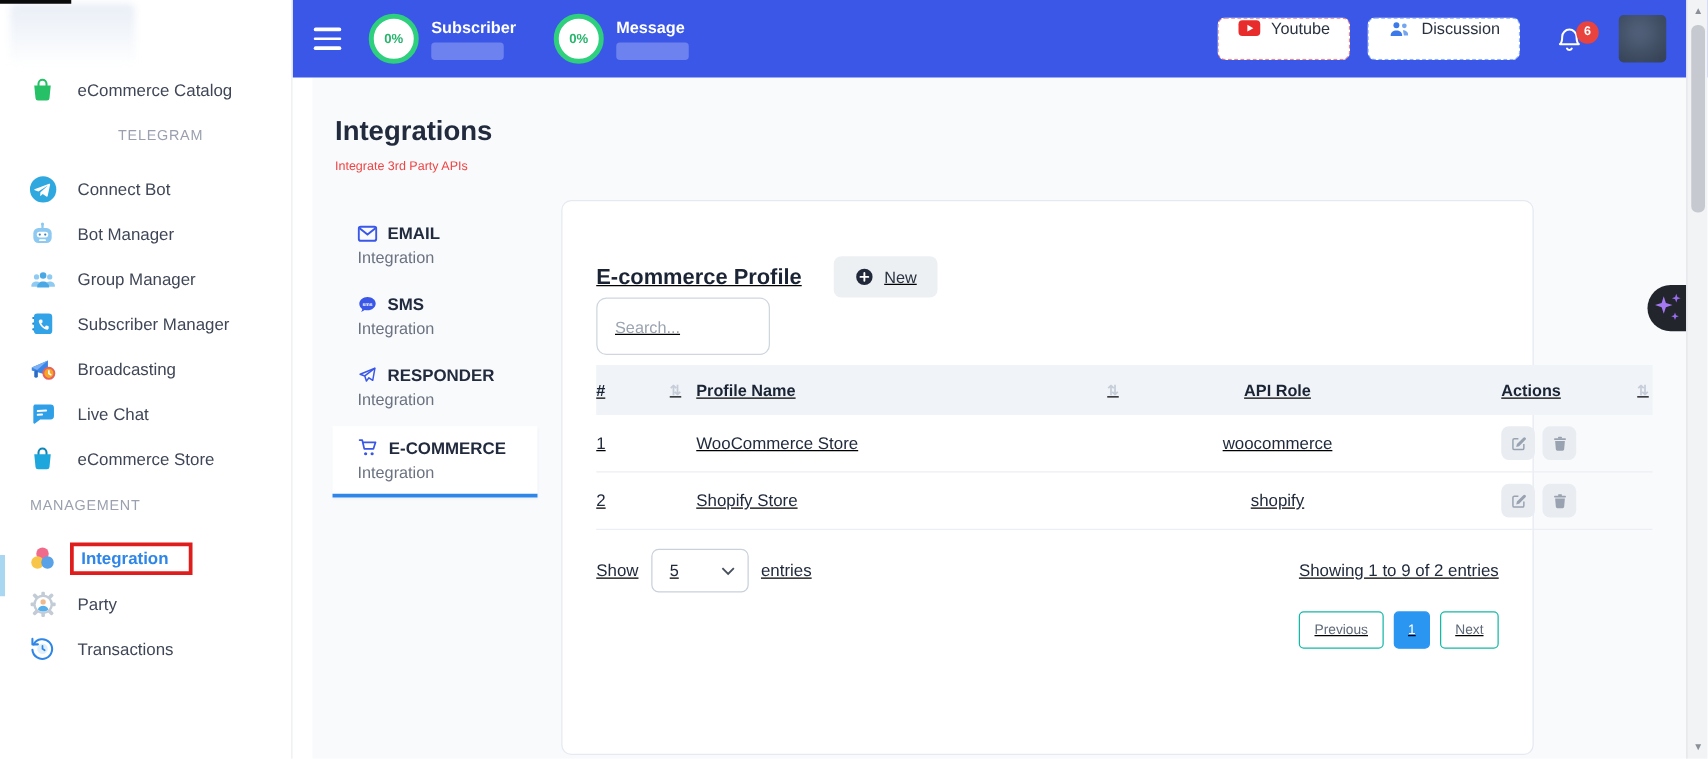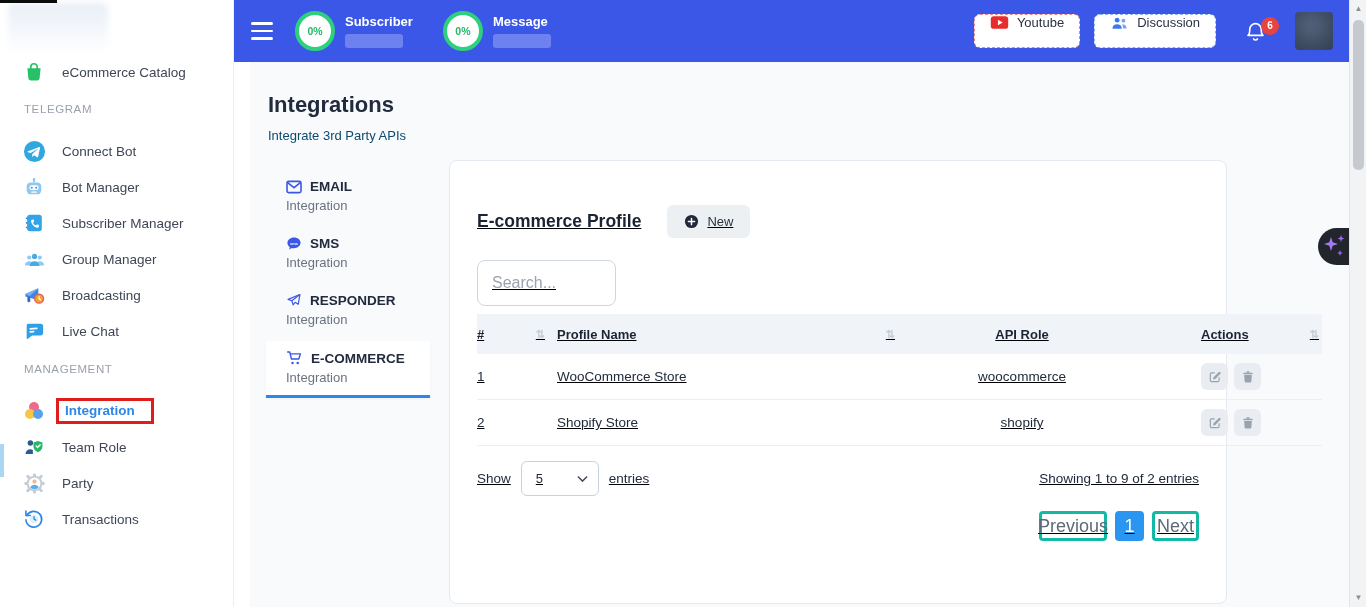--- a/index.html
+++ b/index.html
@@ -9,21 +9,21 @@
   
   .sidebar { position:absolute; left:0; top:0; width:234px; height:607px; background:#fff; border-right:1px solid #ecedf2; z-index:10; }
   .top-black-bar { position:absolute; left:0; top:0; width:57px; height:3px; background:#0b0b0b; z-index:40; }
   .logo-blur { position:absolute; left:8px; top:3px; width:100px; height:50px; border-radius:5px;
                background:linear-gradient(180deg,#e9eef6 0%,#f4f7fb 55%,#ffffff 100%); filter:blur(3px); }
   .side-list { position:absolute; left:0; top:57px; width:100%; }
   .side-item { display:flex; align-items:center; gap:16px; padding-left:22px; height:30px; margin-bottom:6px; cursor:pointer; }
   .side-item .icn { width:24px; height:24px; flex:none; display:flex; align-items:center; justify-content:center; }
   .side-item .lbl { font-size:13.5px; color:#3f4656; white-space:nowrap; }
   .side-heading { padding-left:24px; font-size:11.5px; letter-spacing:.6px; color:#9aa0ae; height:14px; }
-  .h-telegram { margin-top:16px; margin-bottom:19px; }
+  .h-telegram { margin-top:16px; margin-bottom:19px;text-align:center; }
   .h-management { margin-top:17px; margin-bottom:19px; }
   .side-item.active .lbl { color:#2e86e8; font-weight:bold; }
   .red-annotation { border:3px solid #e01d1d; padding:2px 16px 3px 6px; margin-left:-6px; }
   .active-indicator { position:absolute; left:0; top:444px; width:4px; height:33px; background:#a9d7f2; }
 
   
   .header { position:absolute; left:234px; top:0; width:1132px; height:62px; background:#3a57e8; display:flex; align-items:center; z-index:5; }
   .hamburger { margin-left:17px; display:flex; flex-direction:column; gap:5px; cursor:pointer; }
   .hamburger span { display:block; width:22px; height:2.5px; background:#fff; border-radius:2px; }
   .stat { display:flex; align-items:center; gap:10px; margin-left:22px; }
@@ -38,36 +38,36 @@
   .hdr-btn.youtube { border:1.6px dashed #ef8484; }
   .hdr-btn.discussion { border:1.6px dashed #8cb2f2; margin-left:14px; }
   .bell-wrap { position:relative; margin-left:28px; cursor:pointer; }
   .bell-badge { position:absolute; top:-3px; right:-12px; width:18px; height:18px; border-radius:50%; background:#e8433f; color:#fff; font-size:10px; font-weight:bold; display:flex; align-items:center; justify-content:center; }
   .avatar { width:38px; height:38px; margin-left:28px; border-radius:4px; overflow:hidden; cursor:pointer; }
   .avatar .blur { width:100%; height:100%; background:radial-gradient(circle at 45% 40%, #55657e 0%, #39465a 60%, #2c3648 100%); filter:blur(3px); transform:scale(1.35); }
 
   
   .main { position:absolute; left:250px; top:62px; width:1132px; height:545px; background:#f8fafc; }
   .page-title { position:absolute; left:18px; top:30px; font-size:22px; font-weight:bold; color:#222b3e; }
-  .page-subtitle { position:absolute; left:18px; top:66px; font-size:13px; color:#0c4a6e; }
+  .page-subtitle { position:absolute; left:18px; top:66px; font-size:10px; color:#ef4444; }
 
   
   .subnav { position:absolute; left:16px; top:108px; width:164px; }
   .subnav-item { padding:9px 0 9px 20px; height:57px; cursor:pointer; }
   .subnav-item .t-row { display:flex; align-items:center; gap:8px; }
   .subnav-item .t-row .s-title { font-size:13.5px; font-weight:bold; color:#222b3e; }
   .subnav-item .s-sub { font-size:13px; color:#6b7280; margin-top:4px; }
   .subnav-item.active { background:#fff; border-bottom:3px solid #2e86e8; box-shadow:0 1px 2px rgba(30,50,90,.05); }
 
   
   .card { position:absolute; left:199px; top:98px; width:778px; height:444px; background:#fff; border:1px solid #e5e9f1; border-radius:8px; padding:0 27px;text-decoration:underline; }
   .card-head { margin-top:44px; display:flex; align-items:center; gap:26px; }
   .card-title { font-size:17.5px; font-weight:bold; color:#1b2434; }
   .new-btn { display:flex; align-items:center; gap:8px; background:#edf0f3; border-radius:6px; padding:9px 17px; font-size:13px; color:#2a3240; cursor:pointer; }
-  .search-input { margin-top:22px; width:139px; height:46px; border:1px solid #cfd6df; border-radius:8px; padding:0 14px; font-size:16px; color:#384150; background:#fff; outline:none; font-family:"Liberation Sans", sans-serif; display:block; }
+  .search-input { width:139px; height:46px; border:1px solid #cfd6df; border-radius:8px; padding:0 14px; font-size:13px; color:#384150; background:#fff; outline:none; font-family:"Liberation Sans", sans-serif; display:block; }
   .search-input::placeholder { color:#9aa3b0; }
 
   .tbl { margin-top:8px; width:845px; }
   .tbl-row { display:grid; grid-template-columns:80px 350px 230px 1fr; align-items:center; }
   .tbl-header { height:40px; background:#f0f4f8; font-size:13px; font-weight:bold; color:#1b2434; }
   .th { display:flex; align-items:center; }
   .th .sort { margin-left:auto; color:#c6cdd8; font-size:11px; padding-right:12px; }
   .th.center { justify-content:center; }
   .th.actions { padding-left:64px; }
   .th.actions .sort { padding-right:3px; }
@@ -75,21 +75,21 @@
   .td.center { text-align:center; }
   .td.actions { display:flex; gap:6px; padding-left:64px; }
   .act-btn { width:27px; height:27px; border-radius:6px; background:#e9edf1; display:flex; align-items:center; justify-content:center; cursor:pointer; }
 
   .tbl-footer { margin-top:15px; display:flex; align-items:center; justify-content:space-between; }
   .show-group { display:flex; align-items:center; font-size:13.5px; color:#212b3c; }
   .page-size { width:78px; height:35px; border:1px solid #c9d1dc; border-radius:6px; margin:0 10px; display:flex; align-items:center; padding:0 10px 0 14px; font-size:13px; color:#212b3c; cursor:pointer; background:#fff; }
   .page-size .chev { margin-left:auto; display:flex; }
   .showing-text { font-size:13.5px; color:#212b3c; }
   .pagination { margin-top:15px; display:flex; justify-content:flex-end; gap:8px; }
-  .pg-btn { height:30px; display:flex; align-items:center; justify-content:center; border:3px solid #14b8a6; background:#fff; border-radius:4px; font-size:18px; color:#5f6978; cursor:pointer; }
+  .pg-btn { height:30px; display:flex; align-items:center; justify-content:center; border:1px solid #14b8a6; background:#fff; border-radius:4px; font-size:11px; color:#5f6978; cursor:pointer; }
   .pg-prev { width:68px; } .pg-next { width:47px; }
   .pg-current { width:29px; background:#2b96f1; border-color:#2b96f1; color:#fff; }
 
   
   .ai-fab { position:absolute; right:17px; top:228px; width:31px; height:37px; background:#22252c; border-radius:19px 0 0 19px; z-index:55; cursor:pointer; }
 
   
   .scrollbar { position:absolute; right:0; top:0; width:17px; height:607px; background:#f2f3f5; border-left:1px solid #e3e5e9; z-index:60; }
   .sb-arrow { position:absolute; left:0; width:17px; text-align:center; font-size:8px; color:#8a8f98; }
   .sb-up { top:4px; } .sb-down { bottom:5px; }
@@ -133,53 +133,53 @@
               <rect x="11" y="3.5" width="2" height="3.5" fill="#8ec9f2"></rect>
               <circle cx="12" cy="3.5" r="1.4" fill="#8ec9f2"></circle>
               <rect x="4" y="7" width="16" height="13" rx="4.5" fill="#8ec9f2"></rect>
               <rect x="7" y="10.2" width="10" height="5" rx="2.5" fill="#fff"></rect>
               <circle cx="9.6" cy="12.7" r="1" fill="#3b82c4"></circle>
               <circle cx="14.4" cy="12.7" r="1" fill="#3b82c4"></circle>
               <rect x="9" y="16.8" width="6" height="1.6" rx=".8" fill="#fff"></rect>
             </svg>
         </span>
         <span class="lbl">Bot Manager</span>
-      </div>
-
-      <div class="side-item">
-        <span class="icn">
-          <svg width="22" height="22" viewBox="0 0 24 24">
-              <rect x="3" y="6" width="2.6" height="1.8" rx=".9" fill="#2387c9"></rect>
-              <rect x="3" y="11" width="2.6" height="1.8" rx=".9" fill="#2387c9"></rect>
-              <rect x="3" y="16" width="2.6" height="1.8" rx=".9" fill="#2387c9"></rect>
-              <rect x="4.5" y="3" width="16" height="18" rx="3" fill="#33a3e8"></rect>
-              <path d="M9.8 8.2l2 .3.3 2.2-1.2 1c.7 1.4 1.7 2.4 3.1 3.1l1-1.2 2.2.3.3 2-1 1.4c-3.6-.3-7.1-3.4-7.8-7.6z" fill="#fff"></path>
-            </svg>
-        </span>
-        <span class="lbl">Subscriber Manager</span>
       </div>
 
       <div class="side-item">
         <span class="icn">
           <svg width="23" height="23" viewBox="0 0 24 24">
               <g fill="#8fcaf2">
                 <circle cx="6.5" cy="10" r="2.2"></circle>
                 <circle cx="17.5" cy="10" r="2.2"></circle>
                 <path d="M2.2 17.2c0-2.2 1.9-3.5 4.3-3.5 1 0 1.9.2 2.6.6-1 .9-1.6 2-1.6 3.4v.5H2.2z"></path>
                 <path d="M21.8 17.2c0-2.2-1.9-3.5-4.3-3.5-1 0-1.9.2-2.6.6 1 .9 1.6 2 1.6 3.4v.5h5.3z"></path>
               </g>
               <circle cx="12" cy="8.8" r="2.7" fill="#4aa8e4"></circle>
               <path d="M7 18.2c0-2.8 2.2-4.4 5-4.4s5 1.6 5 4.4v.6H7z" fill="#4aa8e4"></path>
             </svg>
         </span>
         <span class="lbl">Group Manager</span>
       </div>
 
       <div class="side-item">
         <span class="icn">
+          <svg width="22" height="22" viewBox="0 0 24 24">
+              <rect x="3" y="6" width="2.6" height="1.8" rx=".9" fill="#2387c9"></rect>
+              <rect x="3" y="11" width="2.6" height="1.8" rx=".9" fill="#2387c9"></rect>
+              <rect x="3" y="16" width="2.6" height="1.8" rx=".9" fill="#2387c9"></rect>
+              <rect x="4.5" y="3" width="16" height="18" rx="3" fill="#33a3e8"></rect>
+              <path d="M9.8 8.2l2 .3.3 2.2-1.2 1c.7 1.4 1.7 2.4 3.1 3.1l1-1.2 2.2.3.3 2-1 1.4c-3.6-.3-7.1-3.4-7.8-7.6z" fill="#fff"></path>
+            </svg>
+        </span>
+        <span class="lbl">Subscriber Manager</span>
+      </div>
+
+      <div class="side-item">
+        <span class="icn">
           <svg width="23" height="23" viewBox="0 0 24 24">
               <path d="M2.5 10.5L16 4.5v12.5L2.5 13z" fill="#3a86e8"></path>
               <path d="M2.5 10.5L16 4.5 7 12.6z" fill="#7cb0f2"></path>
               <rect x="4.6" y="13" width="3" height="6" rx="1.2" fill="#2c6cc4"></rect>
               <circle cx="16.8" cy="15.3" r="4.6" fill="#f5a623" stroke="#e85f5f" stroke-width="1.6"></circle>
               <path d="M16.8 13.2v2.3l1.6 1" stroke="#fff" stroke-width="1.3" fill="none" stroke-linecap="round"></path>
             </svg>
         </span>
         <span class="lbl">Broadcasting</span>
       </div>
@@ -188,45 +188,43 @@
         <span class="icn">
           <svg width="22" height="22" viewBox="0 0 24 24">
               <path d="M5 4h14a3 3 0 0 1 3 3v7a3 3 0 0 1-3 3H10l-4.6 3.5c-.6.5-1.4 0-1.4-.8V7a3 3 0 0 1 1-3z" fill="#2f9fe8"></path>
               <rect x="7" y="8.6" width="9" height="1.7" rx=".85" fill="#fff" transform="rotate(-4 11 9)"></rect>
               <rect x="7" y="12" width="5.5" height="1.7" rx=".85" fill="#fff" transform="rotate(-4 9 13)"></rect>
             </svg>
         </span>
         <span class="lbl">Live Chat</span>
       </div>
 
+      <div class="side-item">
+        <span class="icn">
+          <svg width="22" height="22" viewBox="0 0 24 24">
+              <path d="M8.5 9.5V6.5a3.5 3.5 0 0 1 7 0v3" fill="none" stroke="#0f86b8" stroke-width="1.8"></path>
+              <path d="M4.8 8h14.4l-1.1 11.2a2.2 2.2 0 0 1-2.2 2H8.1a2.2 2.2 0 0 1-2.2-2z" fill="#1ea7dd"></path>
+            </svg>
+        </span>
+        <span class="lbl">eCommerce Store</span>
+      </div>
 
       <div class="side-heading h-management">MANAGEMENT</div>
 
       <div class="side-item active">
         <span class="icn">
           <svg width="24" height="24" viewBox="0 0 24 24">
               <circle cx="12" cy="8" r="5" fill="#f06a8c"></circle>
               <circle cx="8" cy="15" r="5" fill="#f7c648"></circle>
               <circle cx="16" cy="15" r="5" fill="#5aa2e8"></circle>
             </svg>
         </span>
         <span class="lbl red-annotation">Integration</span>
       </div>
 
-      <div class="side-item">
-        <span class="icn">
-          <svg width="22" height="22" viewBox="0 0 24 24">
-              <circle cx="8" cy="7.5" r="3" fill="#2c5c8f"></circle>
-              <path d="M2.8 19.5c0-3 2.3-5 5.2-5 1 0 2 .25 2.8.7v4.3z" fill="#2c5c8f"></path>
-              <path d="M16.3 5.5l4.9 1.6v4.2c0 3.2-2.1 5.6-4.9 6.5-2.8-.9-4.9-3.3-4.9-6.5V7.1z" fill="#28b865"></path>
-              <path d="M14.4 11l1.5 1.5 2.8-3" stroke="#fff" stroke-width="1.5" fill="none" stroke-linecap="round"></path>
-            </svg>
-        </span>
-        <span class="lbl">Team Role</span>
-      </div>
 
       <div class="side-item">
         <span class="icn">
           <svg width="23" height="23" viewBox="0 0 24 24">
               <g fill="#c3ccd6">
                 <rect x="10.5" y="1.5" width="3" height="5" rx="1"></rect>
                 <rect x="10.5" y="17.5" width="3" height="5" rx="1"></rect>
                 <rect x="1.5" y="10.5" width="5" height="3" rx="1"></rect>
                 <rect x="17.5" y="10.5" width="5" height="3" rx="1"></rect>
                 <rect x="3.2" y="3.8" width="5" height="3" rx="1" transform="rotate(45 5.7 5.3)"></rect>

